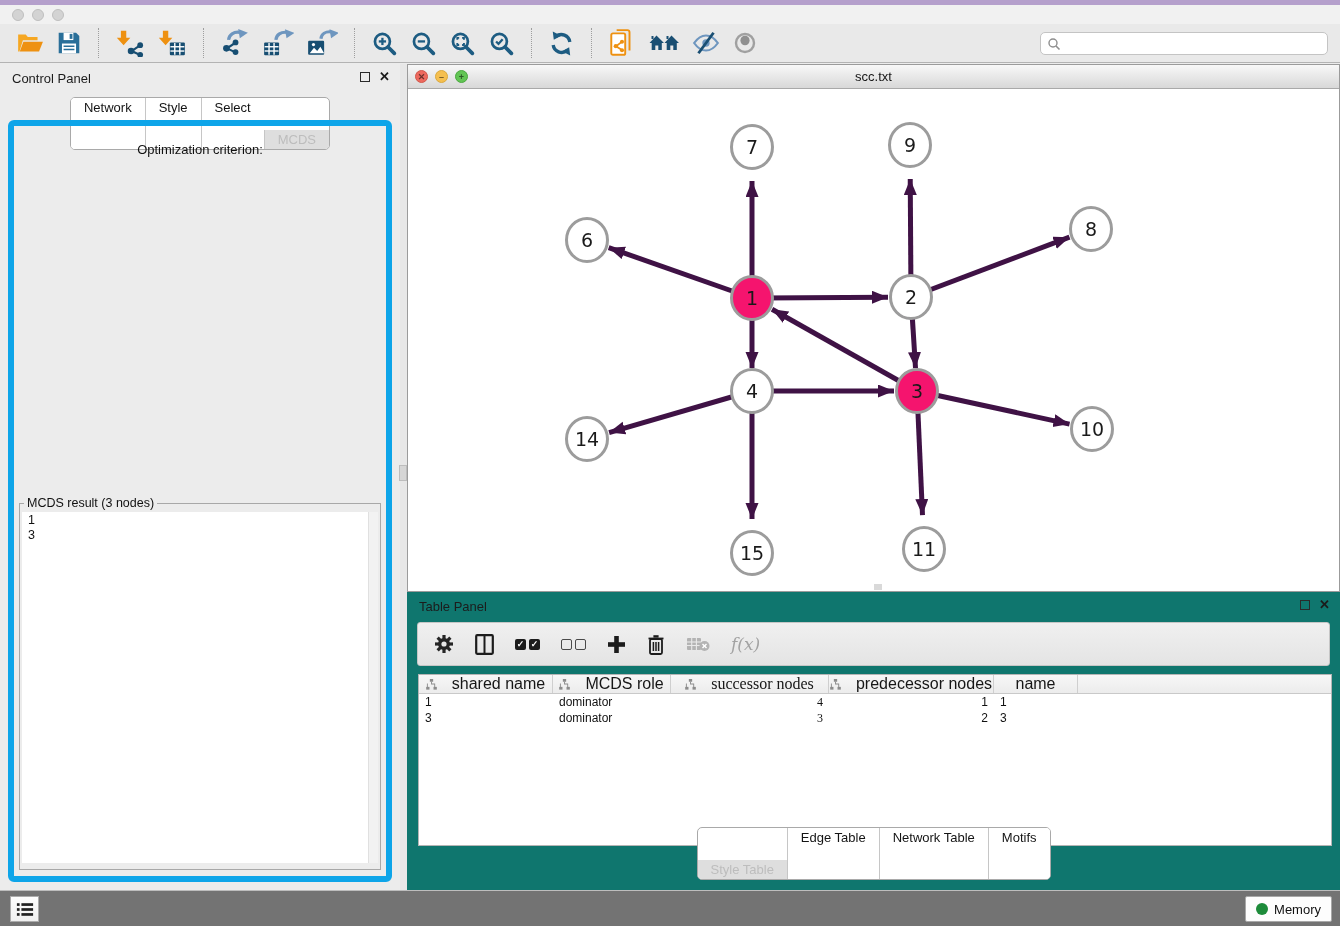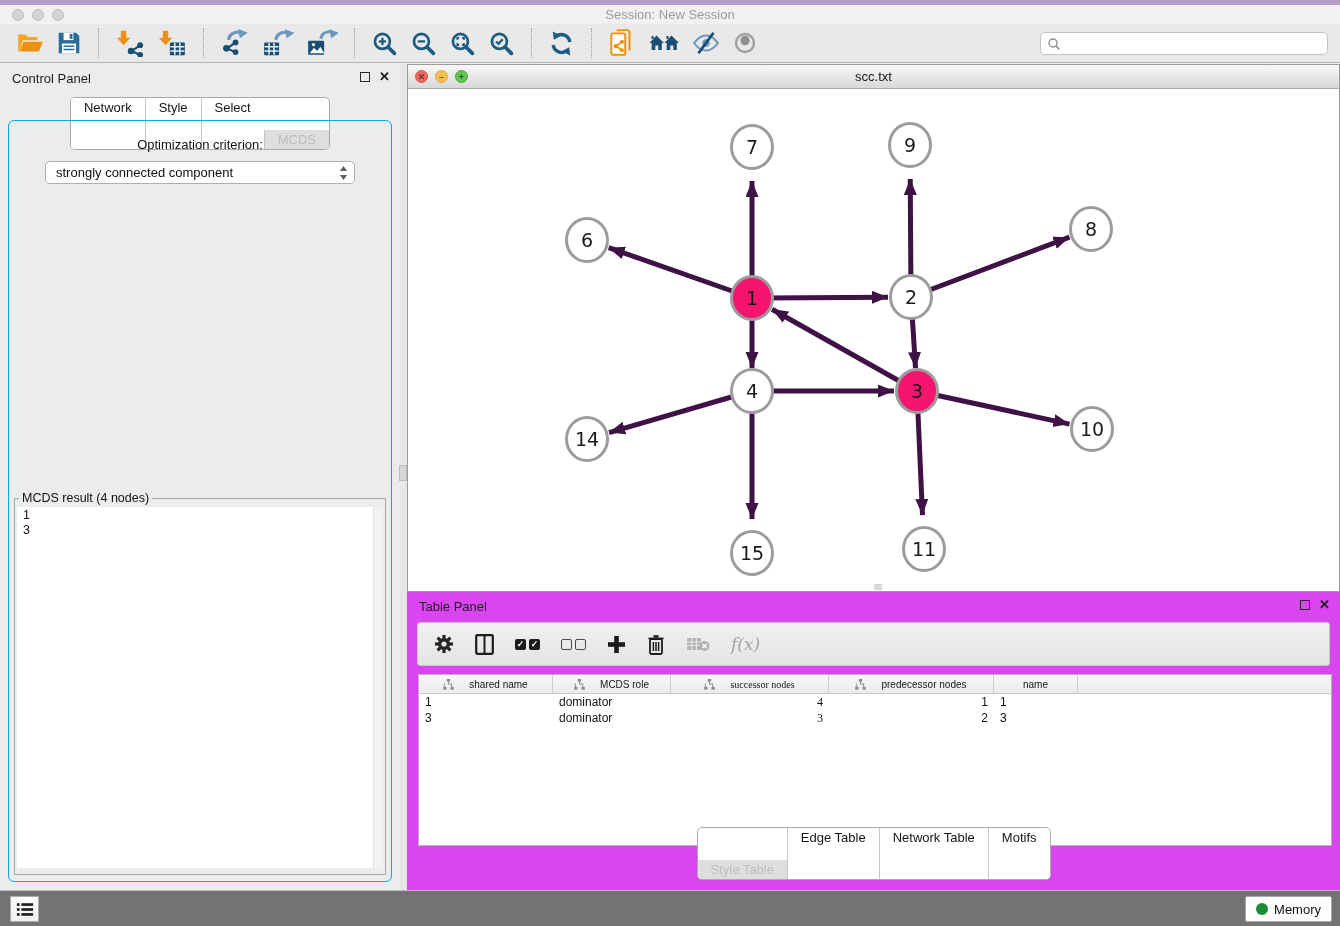--- a/index.html
+++ b/index.html
@@ -26,21 +26,21 @@
   .ph-icons { position:absolute; right:10px; top:7px; display:flex; gap:9px; align-items:center; }
   .float-icon { width:10px; height:10px; border:1.6px solid #2a2a2a; display:inline-block; }
   .close-icon { font-size:13px; font-weight:bold; color:#1b1b1b; line-height:12px; }
 
   .tabs-row { position:absolute; top:33px; left:0; width:100%; text-align:center; }
   .tabs { display:inline-flex; border:1px solid #a9a9a9; border-radius:5px; overflow:hidden; background:#fff; }
   .tab { padding:2px 13px; font-size:13px; background:#fff; color:#141414; border-left:1px solid #c6c6c6; cursor:default; }
   .tab:first-child { border-left:none; }
   .tab.selected { background:#dedede; color:#bdbdbd;margin-top:32px; }
 
-  .cp-body { position:absolute; left:8px; right:8px; top:56px; bottom:8px; border:1px solid #0ea5e9; border-radius:6px; }
+  .cp-body { position:absolute; left:8px; right:8px; top:56px; bottom:8px; border:6px solid #0ea5e9; border-radius:6px; }
   .opt-label { margin-top:16px; text-align:center; font-size:13px; color:#111; }
   .criterion-select { position:relative; width:310px; height:23px; margin:9px auto 0 auto; background:#fff; border:1px solid #b0b0b0; border-radius:5px; display:flex; align-items:center; padding:0 22px 0 10px; }
   .criterion-select .sel-text { font-size:13px; color:#111; white-space:nowrap; }
   .stepper { position:absolute; right:6px; top:3px; }
   .btn-row { margin-top:13px; text-align:center; }
   .push-btn { display:inline-block; padding:3px 16px; font-size:13px; color:#111; background:linear-gradient(#ffffff,#f0f0f0); border:1px solid #ababab; border-radius:5px; margin:0 7px; cursor:default; }
 
   .mcds-fieldset { position:absolute; left:5px; right:5px; top:370px; bottom:6px; border:1px solid #a8a8a8; padding:2px; }
   .mcds-legend { font-size:12.5px; color:#111; padding:0 3px; margin-left:2px; }
   .mcds-list { position:relative; width:100%; height:calc(100% - 4px); background:#fff; overflow:hidden; }
@@ -57,32 +57,32 @@
   .nw-title { position:absolute; left:0; right:0; top:4px; text-align:center; font-size:13px; color:#151515; }
   .nw-lights { position:absolute; left:7px; top:5px; display:flex; gap:7px; }
   .light { width:13px; height:13px; border-radius:50%; font-size:9px; line-height:12px; text-align:center; color:rgba(0,0,0,.55); font-weight:bold; }
   .light.red { background:#ed6a5f; border:1px solid #d2574a; }
   .light.yellow { background:#f5bf4f; border:1px solid #dba93c; }
   .light.green { background:#62c554; border:1px solid #4aa83f; }
   .nw-canvas { position:relative; width:100%; height:502px; background:#fff; }
   .canvas-thumb { position:absolute; left:50%; bottom:1px; width:8px; height:6px; background:#d9d9d9; }
 
   
-  .table-panel { position:absolute; left:407px; top:592px; width:933px; height:298px; background:#d946ef; }
+  .table-panel { position:absolute; left:407px; top:592px; width:933px; height:298px; background:#0f766e; }
   .tp-toolbar { position:absolute; left:10px; right:10px; top:30px; height:44px; border:1px solid #c6c6c6; border-radius:3px; background:linear-gradient(#f0f0f0,#e4e4e4); display:flex; align-items:center; padding-left:16px; gap:21px; }
   .tp-ic { display:inline-flex; align-items:center; justify-content:center; cursor:default; }
   .chk-pair { display:inline-flex; gap:3px; }
   .chk { width:11px; height:11px; border-radius:2px; }
   .chk.filled { background:#1c1c1c; color:#fff; font-size:9px; font-weight:bold; line-height:11px; text-align:center; }
   .chk.empty { border:1.6px solid #4a4a4a; background:transparent; }
   .fx-label { font-family:"DejaVu Serif", serif; font-style:italic; font-size:17px; color:#a2a2a2; }
 
   .data-table { position:absolute; left:11px; right:8px; top:82px; bottom:44px; background:#fff; border:1px solid #b5b5b5; overflow:hidden; }
   .dt-header { display:flex; height:19px; background:linear-gradient(#f7f7f7,#ececec); border-bottom:1px solid #c9c9c9; }
-  .dt-hcell { display:flex; align-items:center; justify-content:center; gap:15px; font-size:10px; color:#161616; border-right:1px solid #cfcfcf; height:100%; }
+  .dt-hcell { display:flex; align-items:center; justify-content:center; gap:15px; font-size:16px; color:#161616; border-right:1px solid #cfcfcf; height:100%; }
   .dt-row { display:flex; height:16px; }
   .dt-cell { font-size:12px; color:#111; padding:1px 6px 0 6px; overflow:hidden; white-space:nowrap; }
   .c0 { width:134px; } .c1 { width:118px; } .c2 { width:158px;font-family:Liberation Serif, serif; } .c3 { width:165px; } .c4 { width:84px; }
   .num { text-align:right; }
 
   .tp-tabs-row { position:absolute; left:0; right:0; bottom:10px; text-align:center; }
 
   
   .status-bar { position:absolute; left:0; top:890px; width:100%; height:40px; background:#737373; border-top:1px solid #bdbdbd; }
   .list-btn { position:absolute; left:10px; top:5px; width:29px; height:26px; background:linear-gradient(#fdfdfd,#f0f0f0); border:1px solid #ababab; display:flex; align-items:center; justify-content:center; }
@@ -96,21 +96,20 @@
 
 <div id="window">
 
   <div class="desktop-strip"></div>
   <div class="titlebar">
     <div class="traffic">
       <span class="dot"></span>
       <span class="dot"></span>
       <span class="dot"></span>
     </div>
-    <div class="title">Session: New Session</div>
   </div>
 
   <div class="toolbar">
     <span class="tb-btn">
       <svg width="28" height="26" viewBox="0 0 26 24">
         <path d="M2 20V4h7l2 2.5h9v3H6.4L3.2 20z" fill="#f6a722"></path>
         <path d="M3.5 20l3.4-9.2H25L21.4 20z" fill="#ee9111"></path>
       </svg>
     </span>
     <span class="tb-btn">
@@ -286,31 +285,22 @@
     <div class="tabs-row">
       <span class="tabs">
         <span class="tab">Network</span>
         <span class="tab">Style</span>
         <span class="tab">Select</span>
         <span class="tab selected">MCDS</span>
       </span>
     </div>
     <div class="cp-body">
       <div class="opt-label">Optimization criterion:</div>
-      <div class="criterion-select">
-        <span class="sel-text">strongly connected component</span>
-        <span class="stepper">
-          <svg width="9" height="16" viewBox="0 0 9 16">
-              <path d="M4.5 1l3.6 5H.9z" fill="#5f5f5f"></path>
-              <path d="M4.5 15L.9 10h7.2z" fill="#5f5f5f"></path>
-            </svg>
-        </span>
-      </div>
       <fieldset class="mcds-fieldset">
-        <legend class="mcds-legend">MCDS result (4 nodes)</legend>
+        <legend class="mcds-legend">MCDS result (3 nodes)</legend>
         <div class="mcds-list">
           <div class="mcds-line">1</div>
           <div class="mcds-line">3</div>
           <div class="mcds-scroll"></div>
         </div>
       </fieldset>
     </div>
   </div>
 
   <div class="splitter">

